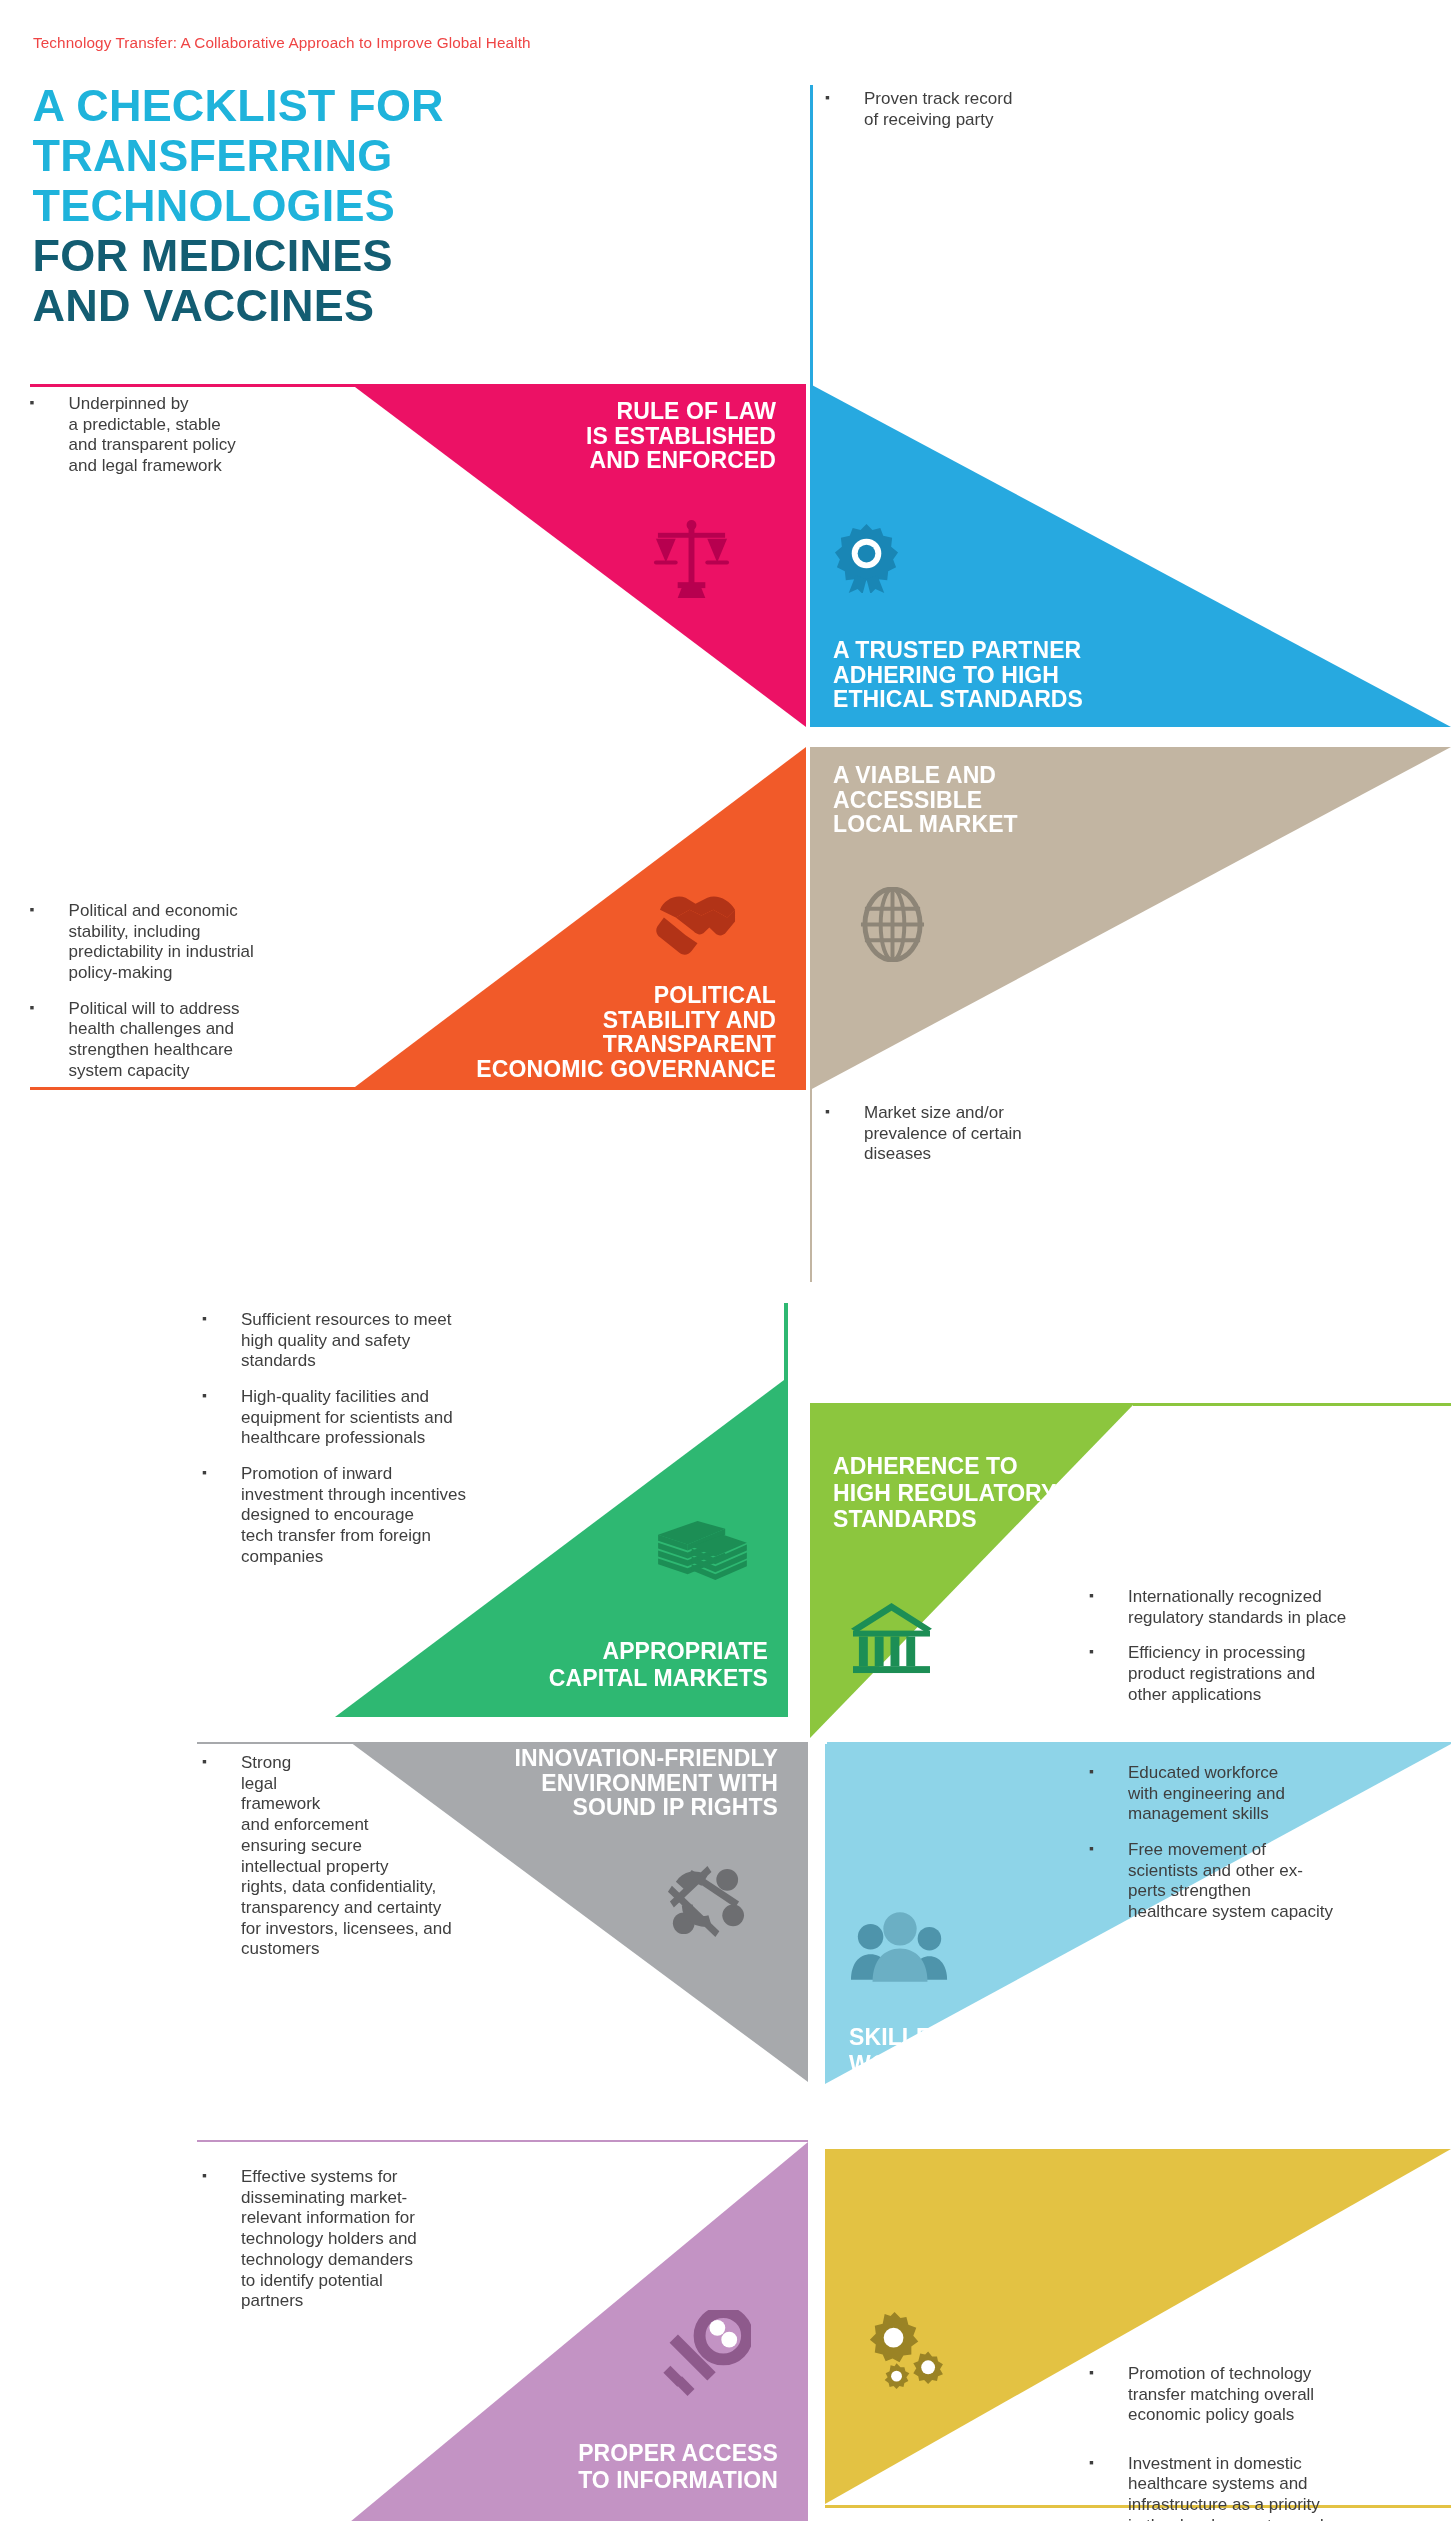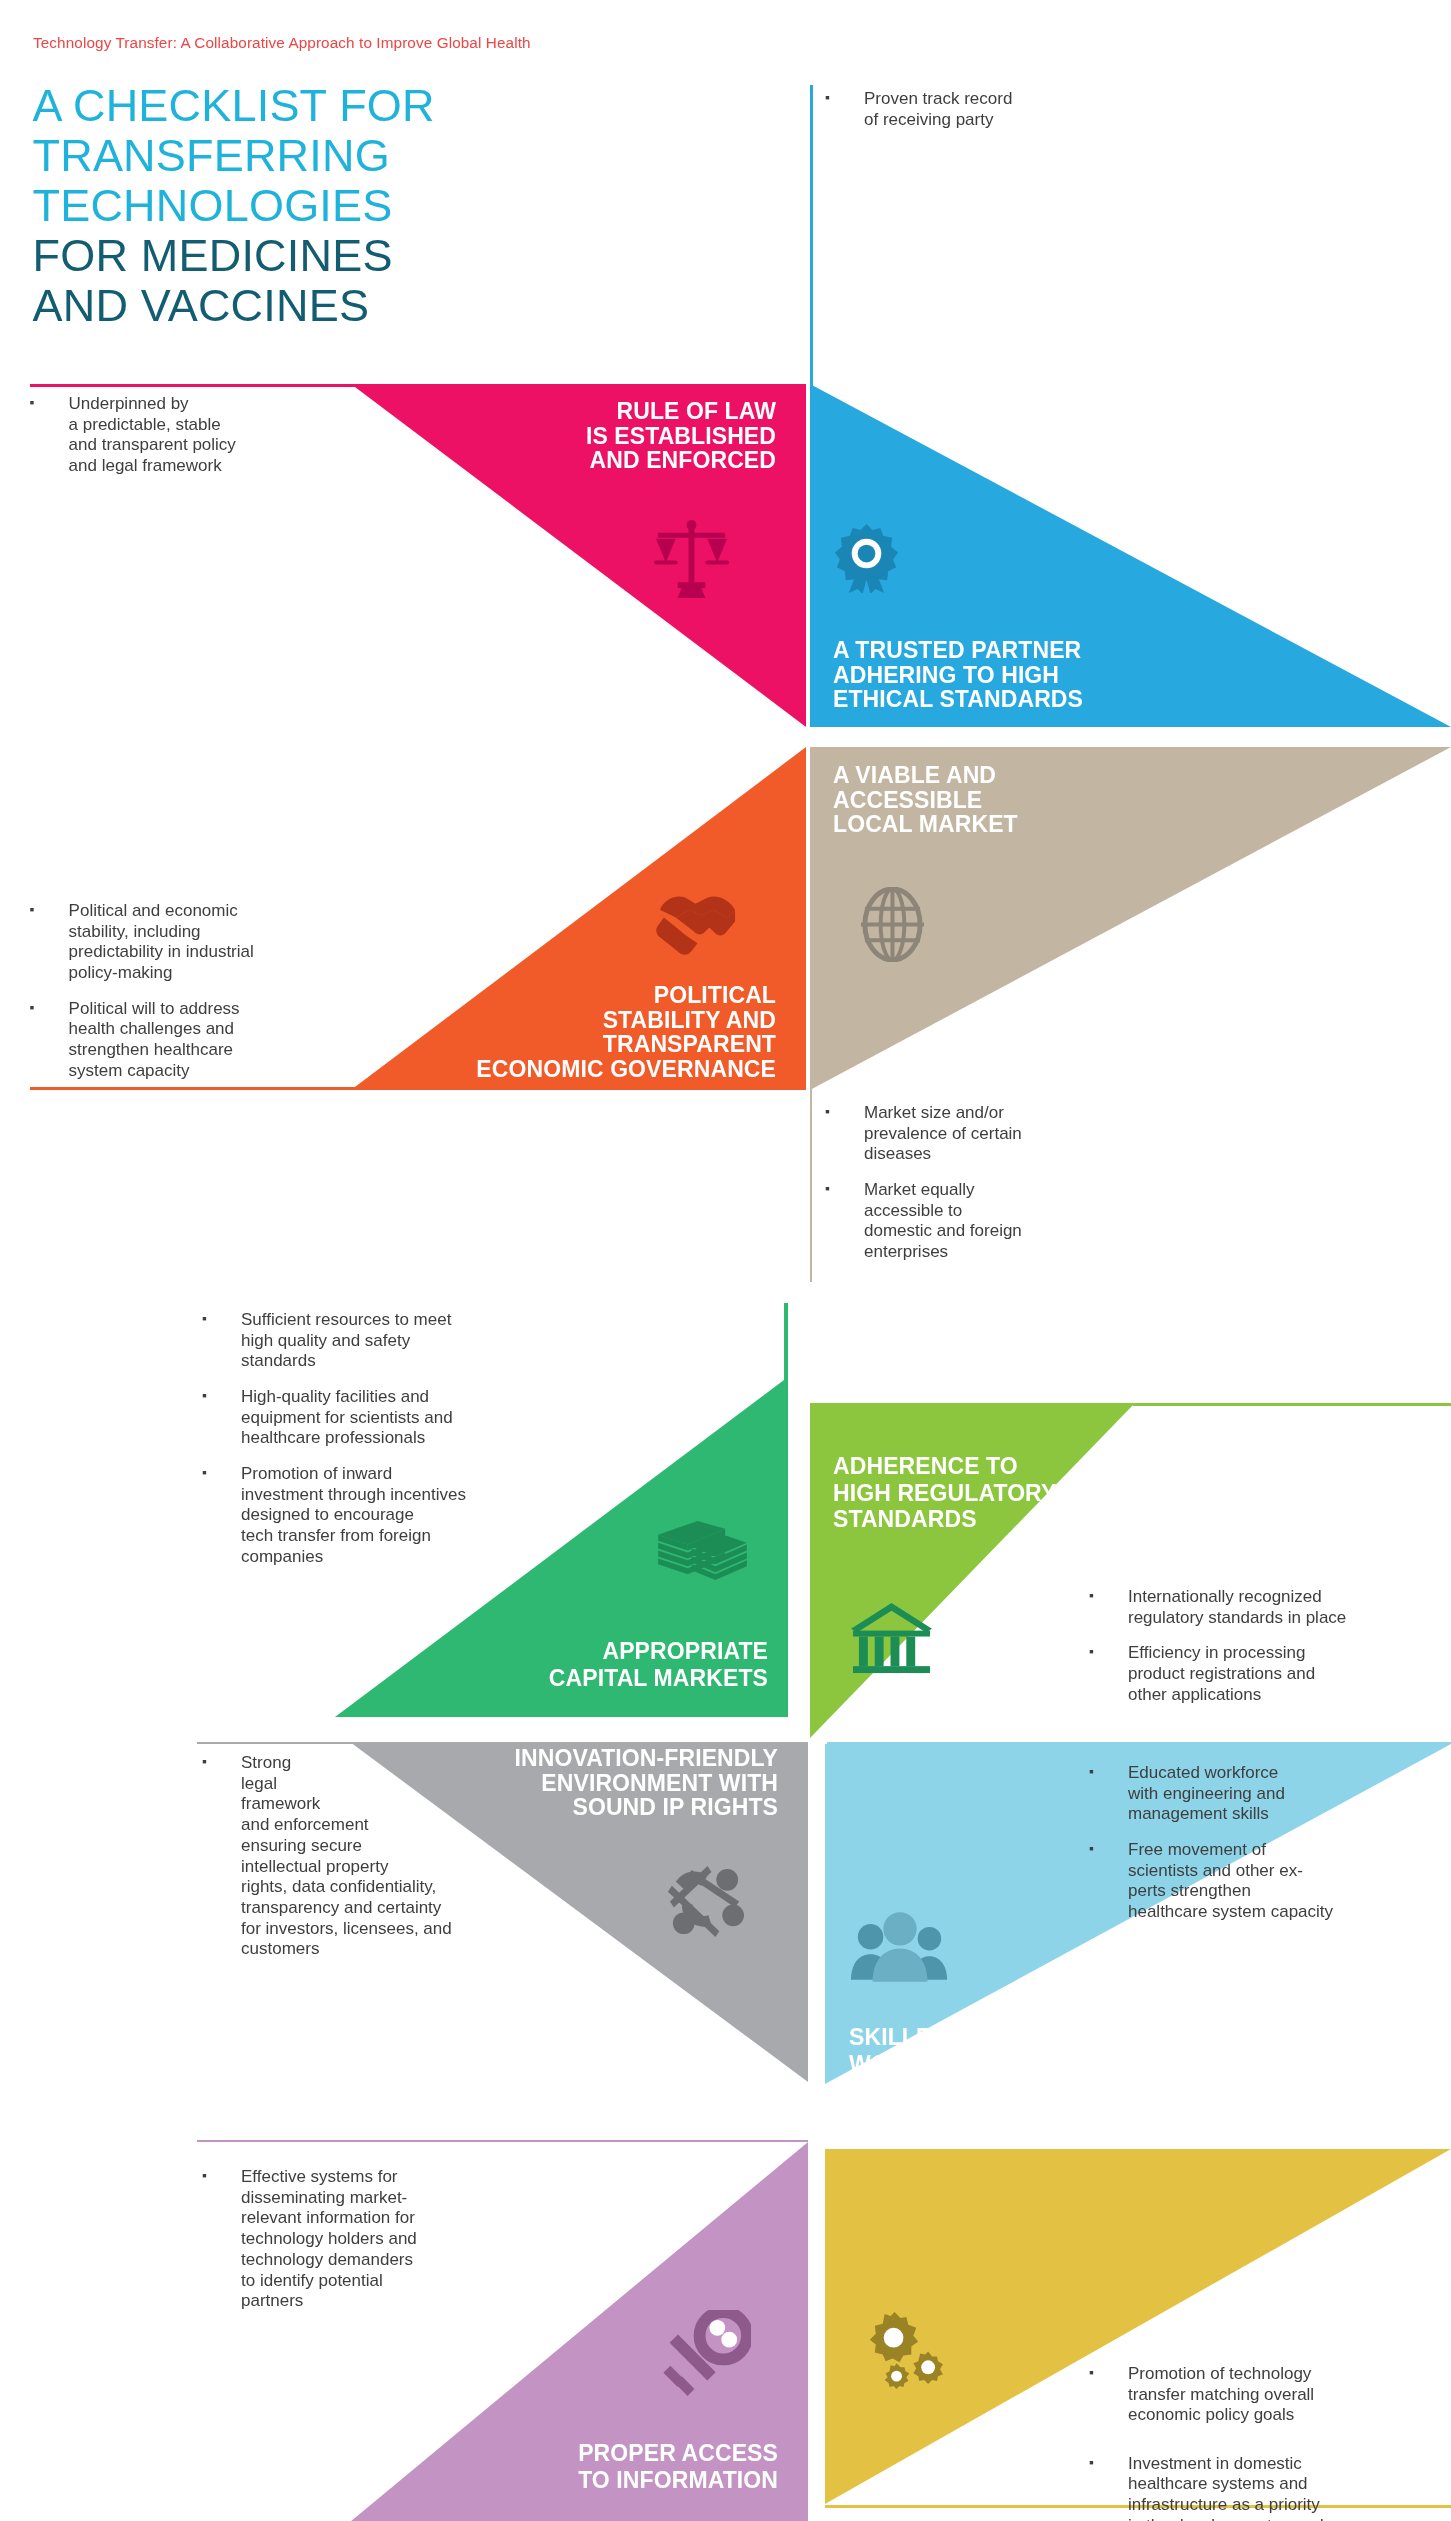--- a/index.html
+++ b/index.html
@@ -15,21 +15,21 @@
   .page { position:absolute; inset:0; }
 
   
   .doc-kicker{
     position:absolute; left:33px; top:34px;
     font-size:15.3px; color:#ef4444; letter-spacing:0.1px;
     white-space:nowrap;
   }
   .main-title{
     position:absolute; left:32.5px; top:81px; width:611px;
-    font-size:45px; line-height:50px; font-weight:normal;
+    font-size:45px; line-height:50px; font-weight:bold;
     letter-spacing:0.2px;
   }
   .main-title .l1{ color:#1FB3DB; display:block; }
   .main-title .l2{ color:#135D72; display:block; }
   .rule{ position:absolute; height:2px; }
   .vrule{ position:absolute; width:2px; }
 
   .tri{ position:absolute; }
 
   .tlabel{
@@ -155,26 +155,20 @@
       <line x1="34" y1="2" x2="34" y2="74" stroke="#8D8577" stroke-width="4"></line>
     </svg>
   </div>
   <div class="vrule" style="left:810px; top:1089px; width:2px; height:193px; background:#C2B5A2;"></div>
   <div class="bullets" style="left:825px; top:1103px; width:325px;">
     <ul>
       <li>
         <span>Market size and/or</span><br>
         <span>prevalence of certain</span><br>
         <span>diseases</span>
-      </li>
-      <li>
-        <span>Market equally</span><br>
-        <span>accessible to</span><br>
-        <span>domestic and foreign</span><br>
-        <span>enterprises</span>
       </li>
     </ul>
   </div>
 
   <svg class="tri" style="left:351px; top:747px; width:455px; height:343px;" viewBox="0 0 462 348" preserveAspectRatio="none">
     <polygon points="462,0 462,348 0,348" fill="#F15A29"></polygon>
   </svg>
   <div class="tlabel right" style="left:382px; top:983px; width:394px; font-size:23px; line-height:24.6px;">
     <span>POLITICAL</span><br>
     <span>STABILITY AND</span><br>

